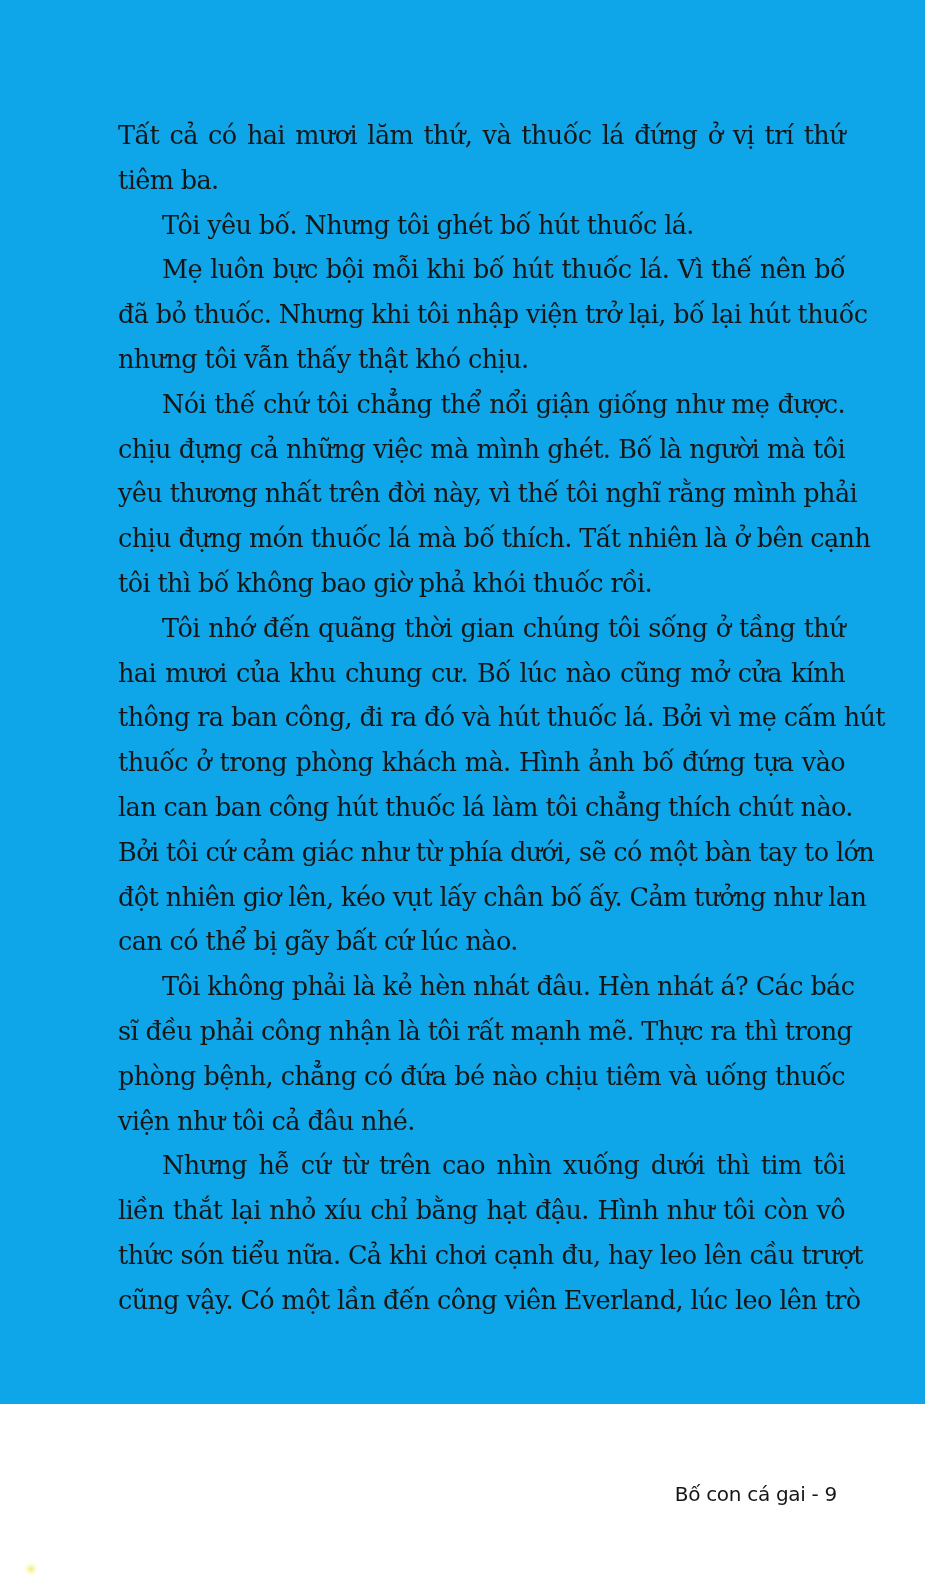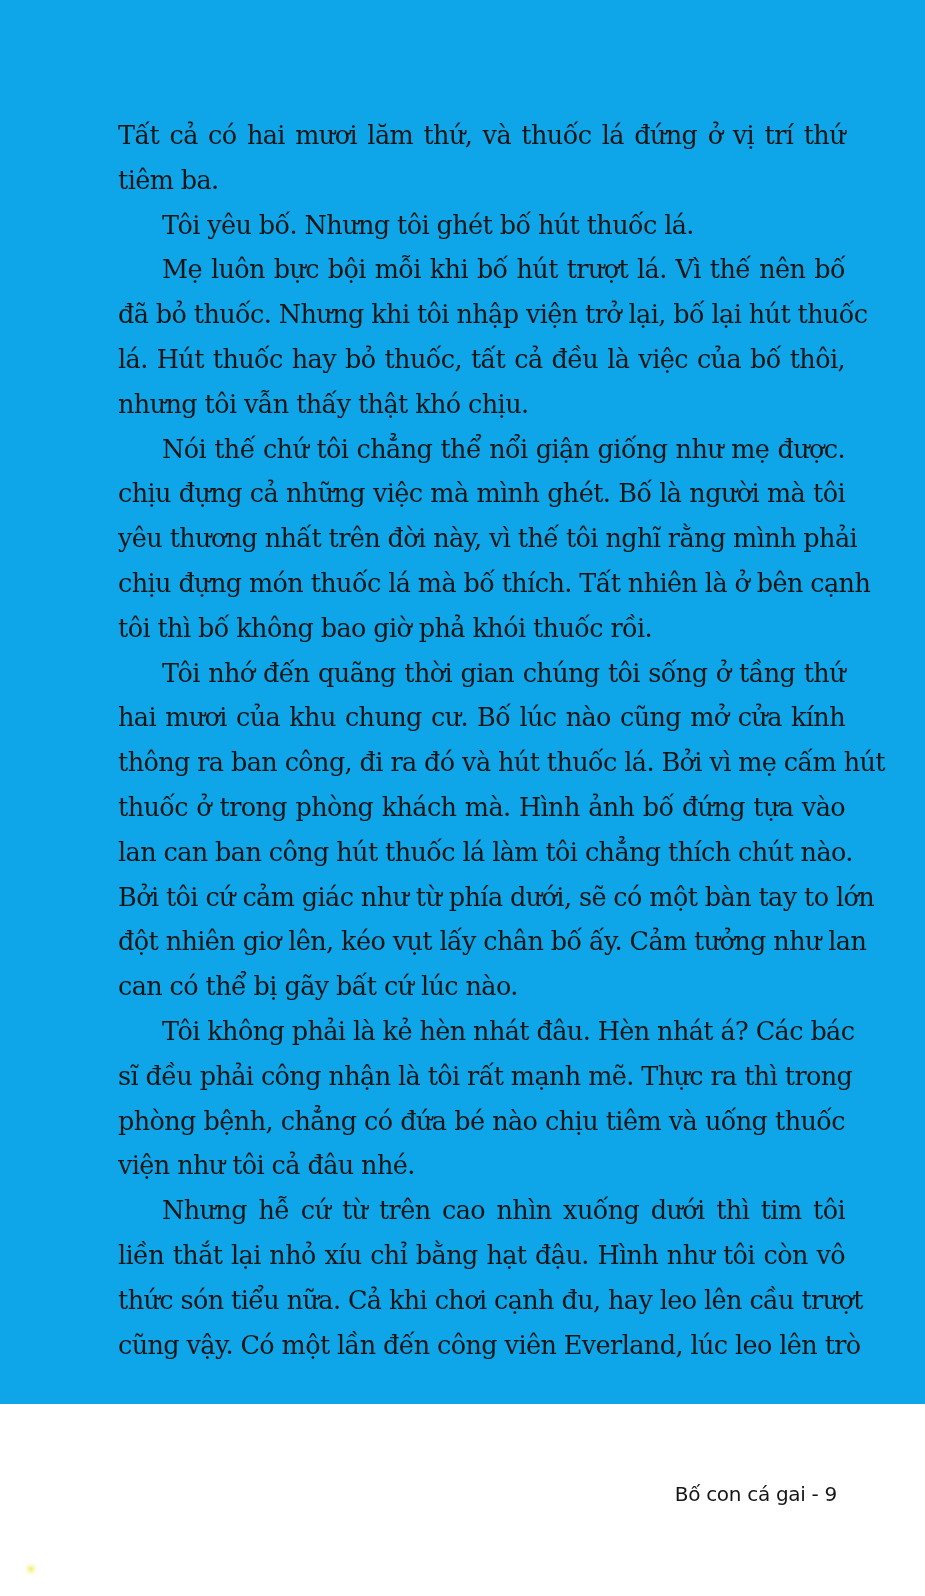--- a/index.html
+++ b/index.html
@@ -65,23 +65,22 @@
     }
   </style>
 </head>
 <body>
 
 <div class="page">
   <div class="body-text">
     <span class="line">Tất cả có hai mươi lăm thứ, và thuốc lá đứng ở vị trí thứ</span>
     <span class="line last">tiêm ba.</span>
     <span class="line indent last">Tôi yêu bố. Nhưng tôi ghét bố hút thuốc lá.</span>
-    <span class="line indent">Mẹ luôn bực bội mỗi khi bố hút trượt lá. Vì thế nên bố</span>
+    <span class="line indent">Mẹ luôn bực bội mỗi khi bố hút thuốc lá. Vì thế nên bố</span>
     <span class="line">đã bỏ thuốc. Nhưng khi tôi nhập viện trở lại, bố lại hút thuốc</span>
-    <span class="line">lá. Hút thuốc hay bỏ thuốc, tất cả đều là việc của bố thôi,</span>
     <span class="line last">nhưng tôi vẫn thấy thật khó chịu.</span>
     <span class="line indent">Nói thế chứ tôi chẳng thể nổi giận giống như mẹ được.</span>
     <span class="line">chịu đựng cả những việc mà mình ghét. Bố là người mà tôi</span>
     <span class="line">yêu thương nhất trên đời này, vì thế tôi nghĩ rằng mình phải</span>
     <span class="line">chịu đựng món thuốc lá mà bố thích. Tất nhiên là ở bên cạnh</span>
     <span class="line last">tôi thì bố không bao giờ phả khói thuốc rồi.</span>
     <span class="line indent">Tôi nhớ đến quãng thời gian chúng tôi sống ở tầng thứ</span>
     <span class="line">hai mươi của khu chung cư. Bố lúc nào cũng mở cửa kính</span>
     <span class="line">thông ra ban công, đi ra đó và hút thuốc lá. Bởi vì mẹ cấm hút</span>
     <span class="line">thuốc ở trong phòng khách mà. Hình ảnh bố đứng tựa vào</span>

